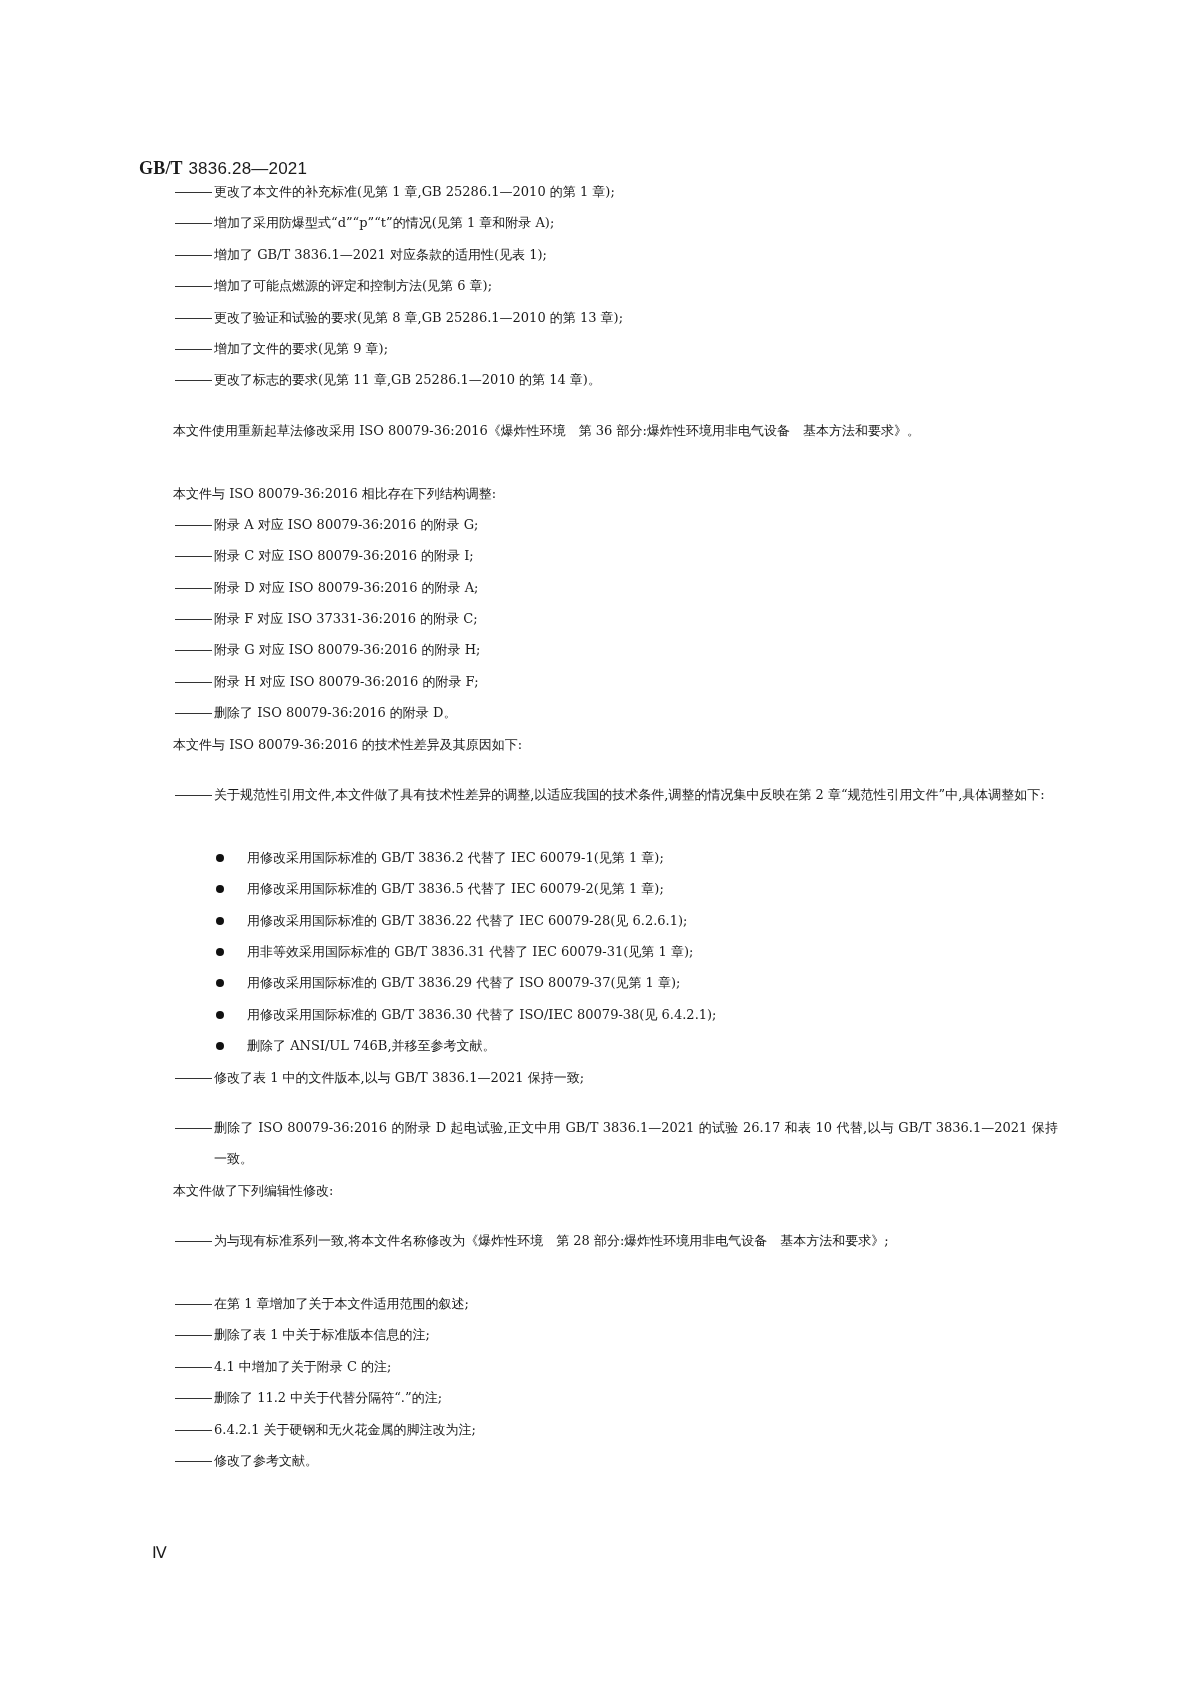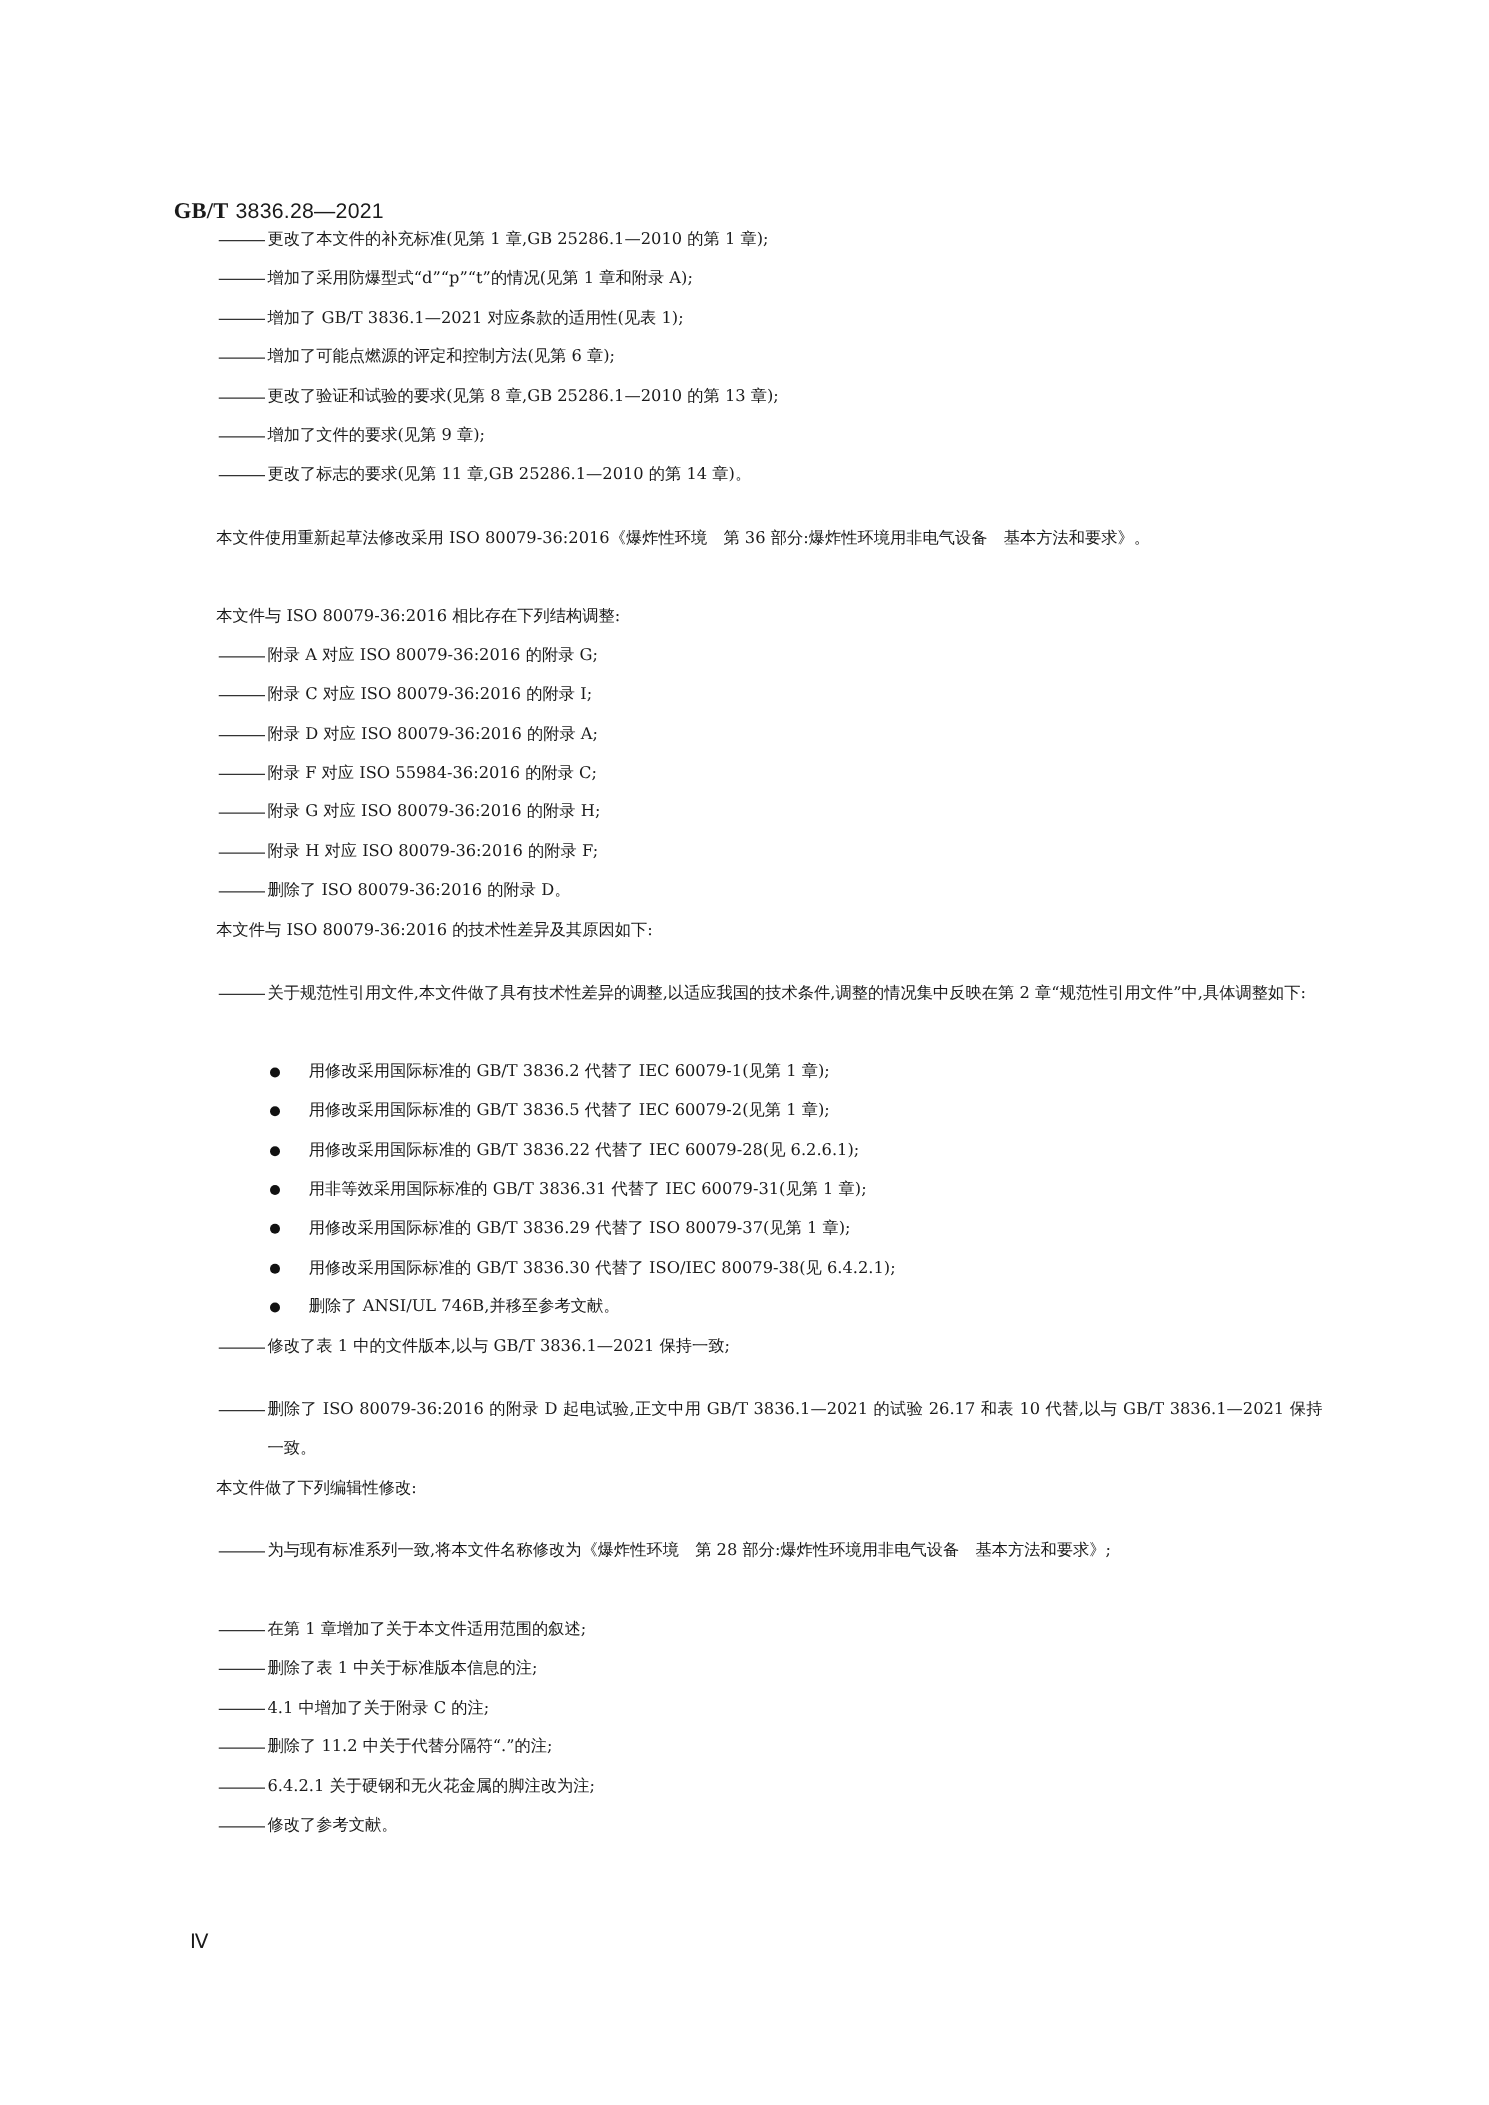--- a/index.html
+++ b/index.html
@@ -58,21 +58,21 @@
 
   <div class="para" style="height:62.8px; margin-left:-14px; width:899px;">
     <span class="wrap-text" style="text-indent:14px;">本文件使用重新起草法修改采用 ISO 80079-36:2016《爆炸性环境　第 36 部分:爆炸性环境用非电气设备　基本方法和要求》。</span>
   </div>
 
   <div class="line para">本文件与 ISO 80079-36:2016 相比存在下列结构调整:</div>
 
   <div class="line dash-item"><span class="dash"></span><span>附录 A 对应 ISO 80079-36:2016 的附录 G;</span></div>
   <div class="line dash-item"><span class="dash"></span><span>附录 C 对应 ISO 80079-36:2016 的附录 I;</span></div>
   <div class="line dash-item"><span class="dash"></span><span>附录 D 对应 ISO 80079-36:2016 的附录 A;</span></div>
-  <div class="line dash-item"><span class="dash"></span><span>附录 F 对应 ISO 55984-36:2016 的附录 C;</span></div>
+  <div class="line dash-item"><span class="dash"></span><span>附录 F 对应 ISO 37331-36:2016 的附录 C;</span></div>
   <div class="line dash-item"><span class="dash"></span><span>附录 G 对应 ISO 80079-36:2016 的附录 H;</span></div>
   <div class="line dash-item"><span class="dash"></span><span>附录 H 对应 ISO 80079-36:2016 的附录 F;</span></div>
   <div class="line dash-item"><span class="dash"></span><span>删除了 ISO 80079-36:2016 的附录 D。</span></div>
 
   <div class="line para">本文件与 ISO 80079-36:2016 的技术性差异及其原因如下:</div>
 
   <div class="dash-item" style="height:62.8px;">
       <span class="dash"></span>
       <span class="wrap-text">关于规范性引用文件,本文件做了具有技术性差异的调整,以适应我国的技术条件,调整的情况集中反映在第 2 章“规范性引用文件”中,具体调整如下:</span>
     </div>

